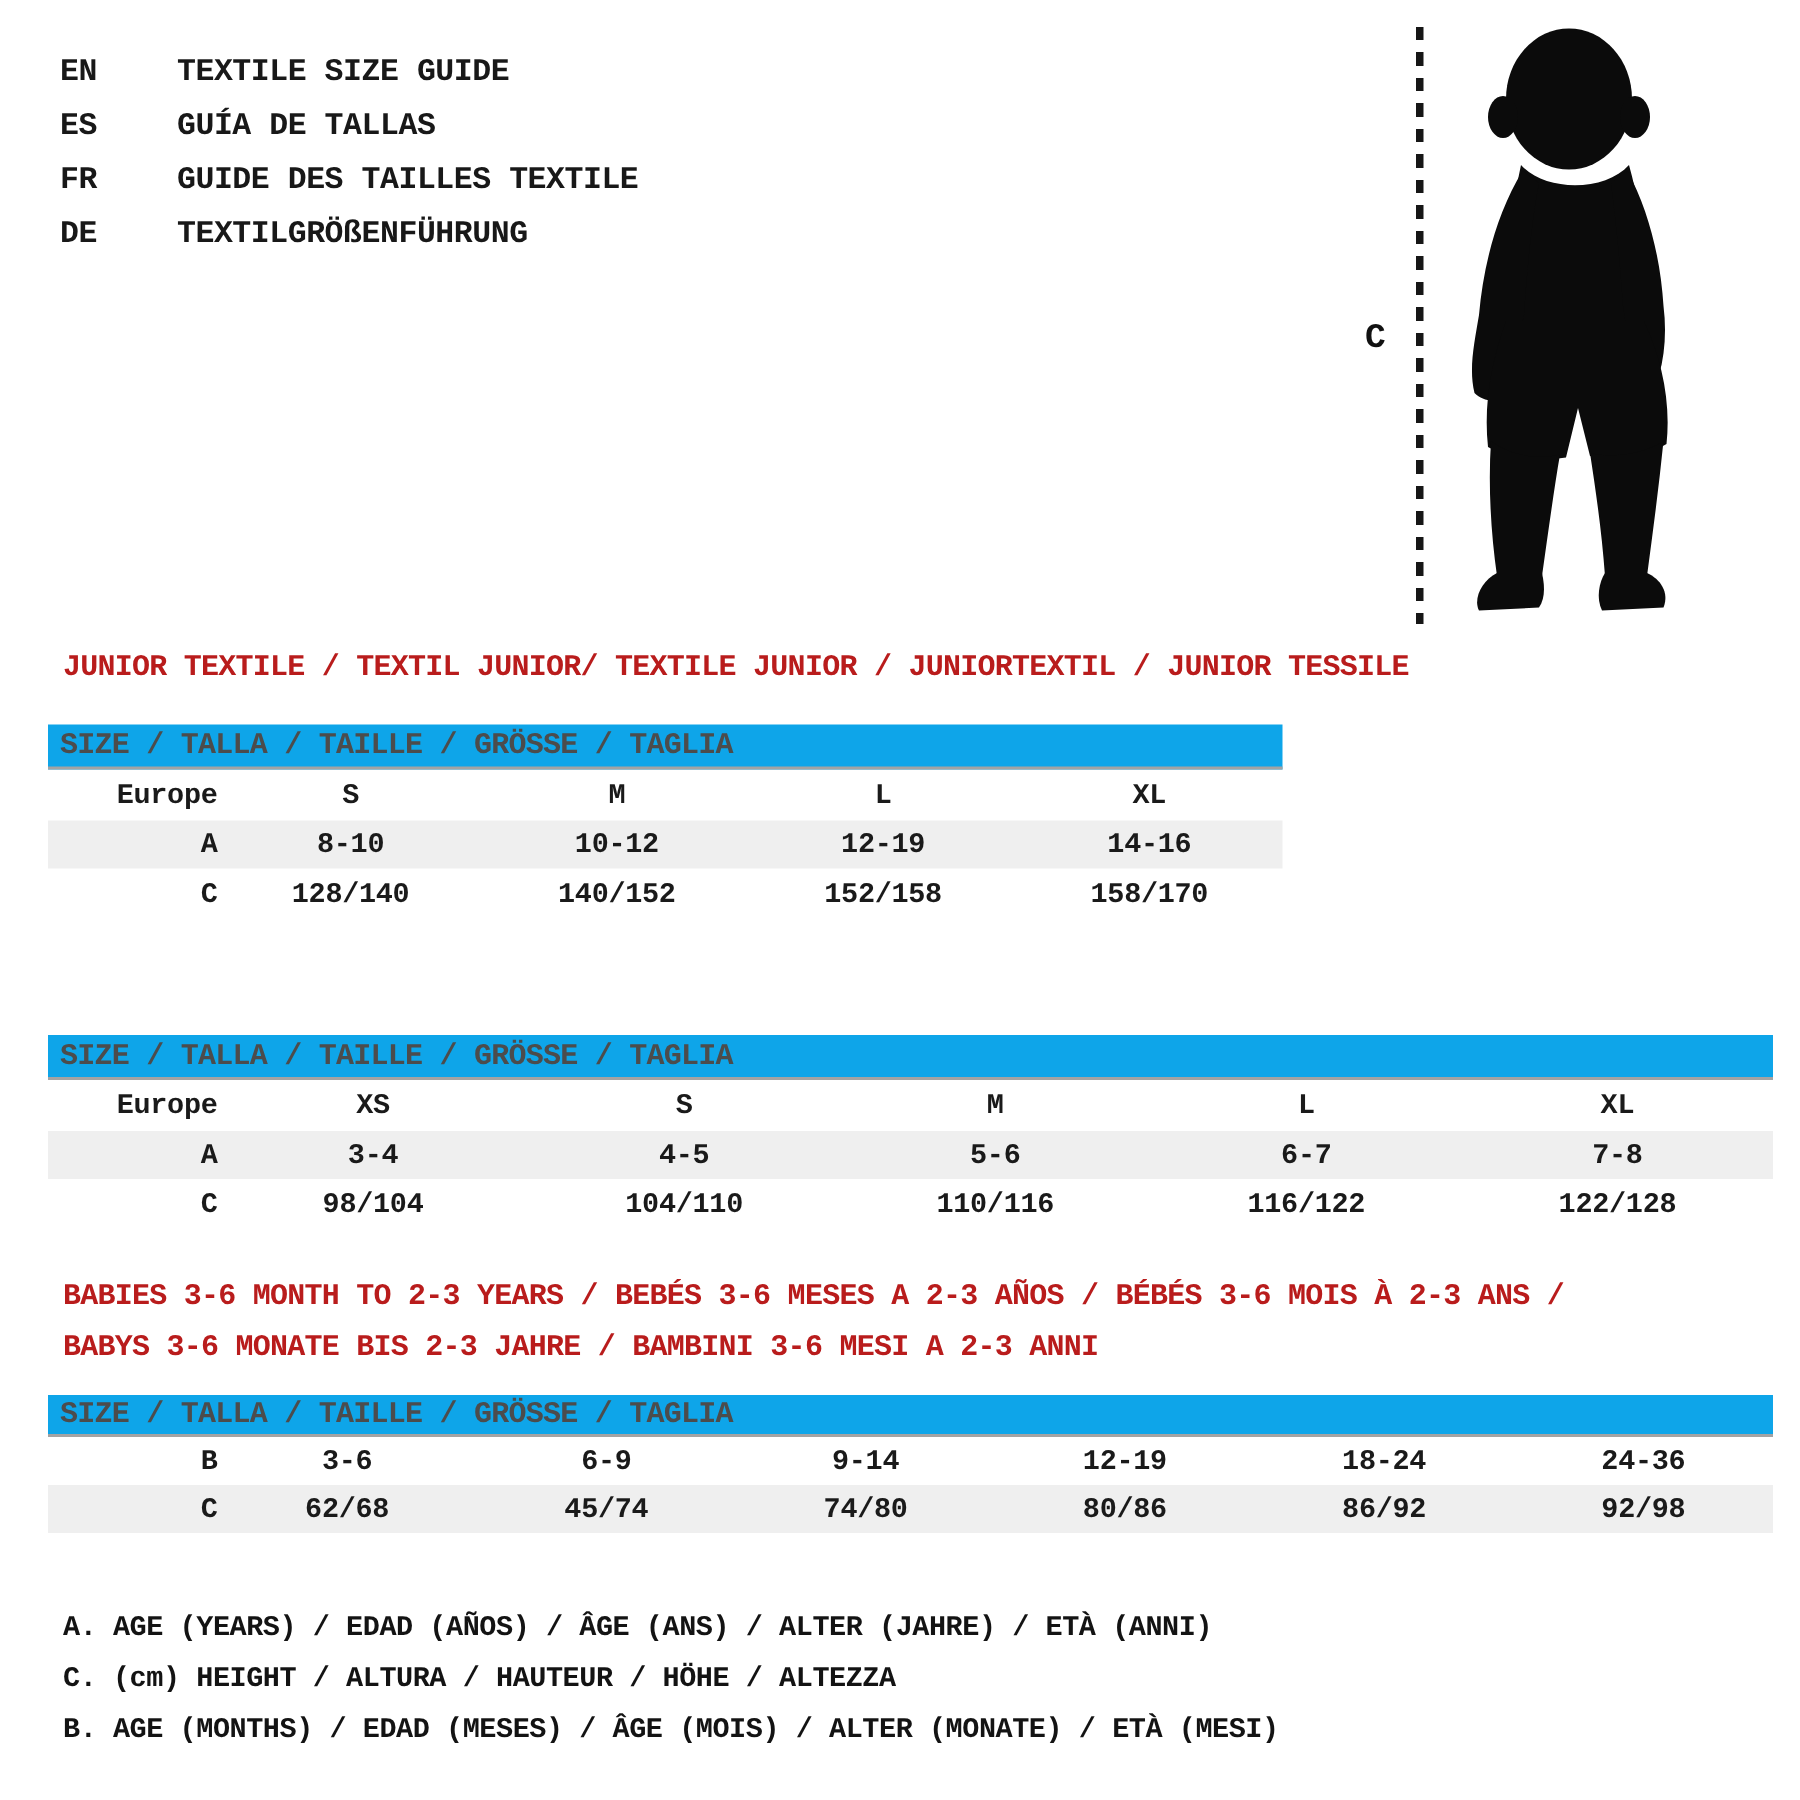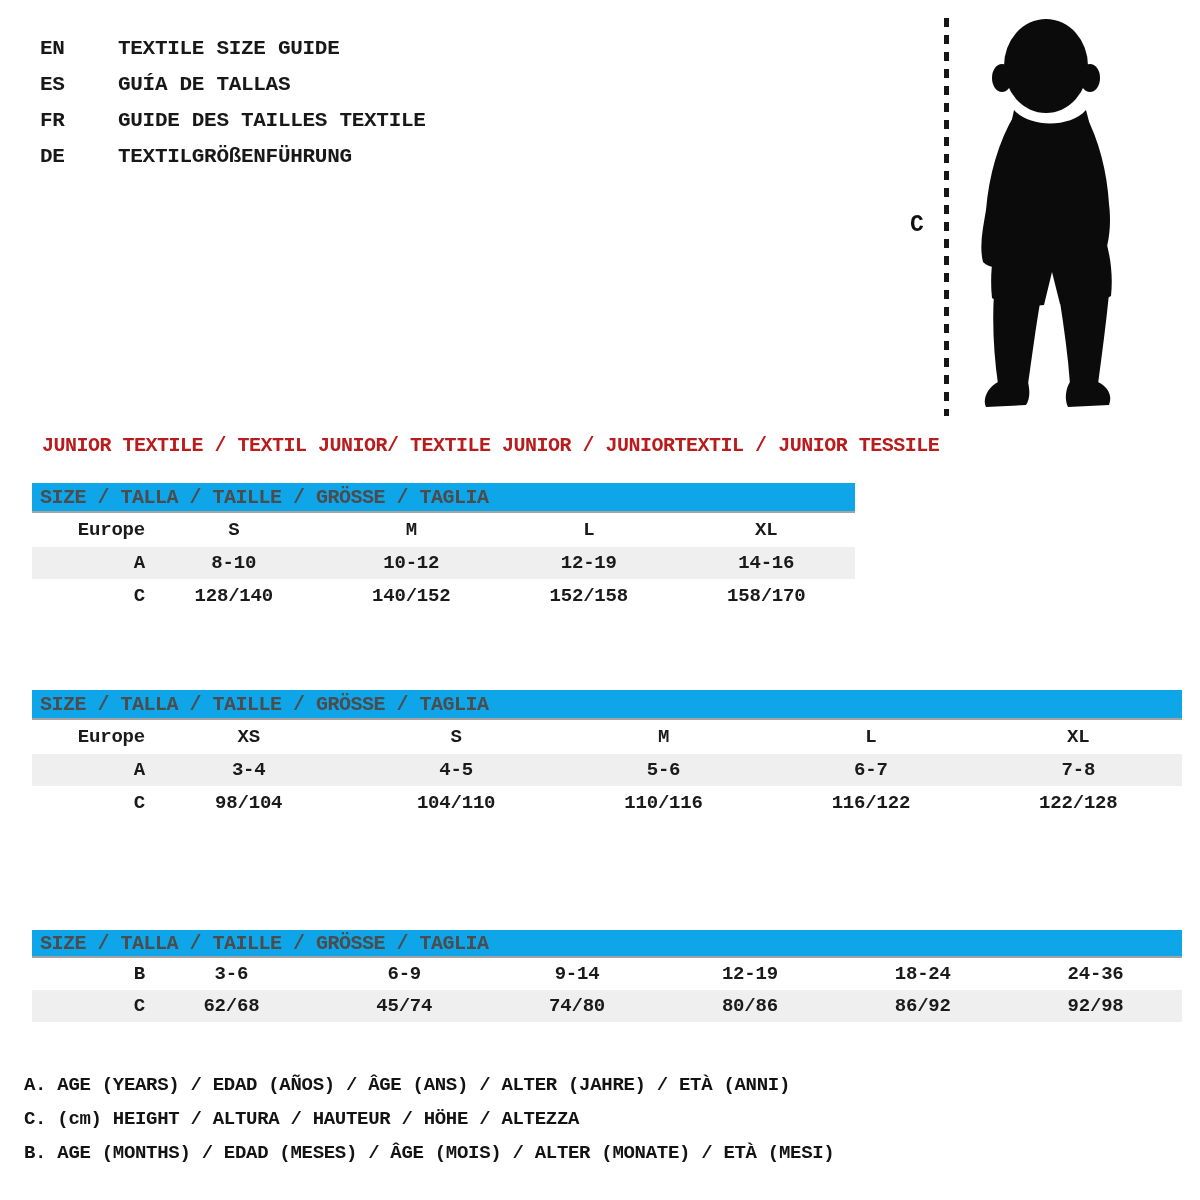--- a/index.html
+++ b/index.html
@@ -39,21 +39,21 @@
   .cols5 { grid-template-columns:113px repeat(5,1fr); }
   .cols6 { grid-template-columns:113px repeat(6,1fr); }
   .stripe { background:#efefef; }
   .lbl { text-align:right; padding-left:8px; }
   .val { text-align:center; }
   .w-junior { width:823px; }
   .w-full { width:1150px; }
 
   
   .two-line div { height:34px; line-height:34px; }
-  .legend { position:absolute; left:24px; top:1068px; }
+  .legend { position:absolute; left:42px; top:1068px; }
   .legend div { height:34px; line-height:34px; font-size:19px; font-weight:bold; letter-spacing:-0.3px; color:#131313; white-space:nowrap; }
 </style>
 </head>
 <body>
 
 <div class="page">
 
   <div class="lang-block">
     <div class="lang-row">
       <span class="lang-code">EN</span>
@@ -144,20 +144,24 @@
     <div class="trow cols5" style="height:33px;">
       <span class="lbl">C</span>
       <span class="val">98/104</span>
       <span class="val">104/110</span>
       <span class="val">110/116</span>
       <span class="val">116/122</span>
       <span class="val">122/128</span>
     </div>
   </div>
 
+  <div class="sec-heading two-line" style="top:848px;">
+    <div>BABIES 3-6 MONTH TO 2-3 YEARS / BEBÉS 3-6 MESES A 2-3 AÑOS / BÉBÉS 3-6 MOIS À 2-3 ANS /</div>
+    <div>BABYS 3-6 MONATE BIS 2-3 JAHRE / BAMBINI 3-6 MESI A 2-3 ANNI</div>
+  </div>
 
   <div class="table w-full" style="top:930px;">
     <div class="size-bar" style="height:28px;">
       <span>SIZE / TALLA / TAILLE / GRÖSSE / TAGLIA</span>
     </div>
     <div class="trow cols6">
       <span class="lbl">B</span>
       <span class="val">3-6</span>
       <span class="val">6-9</span>
       <span class="val">9-14</span>

